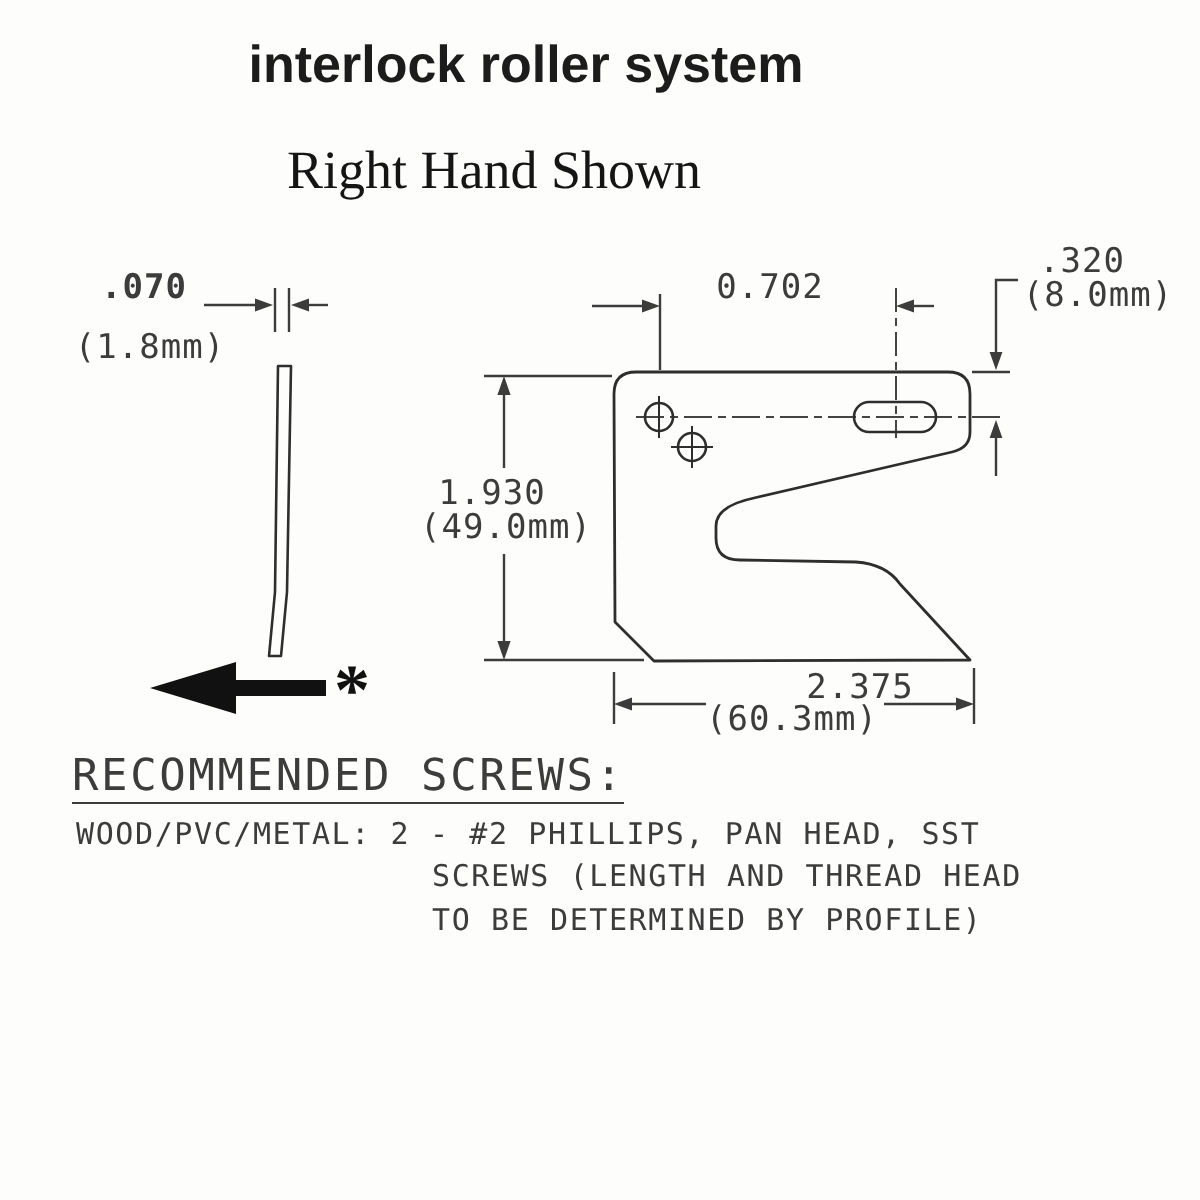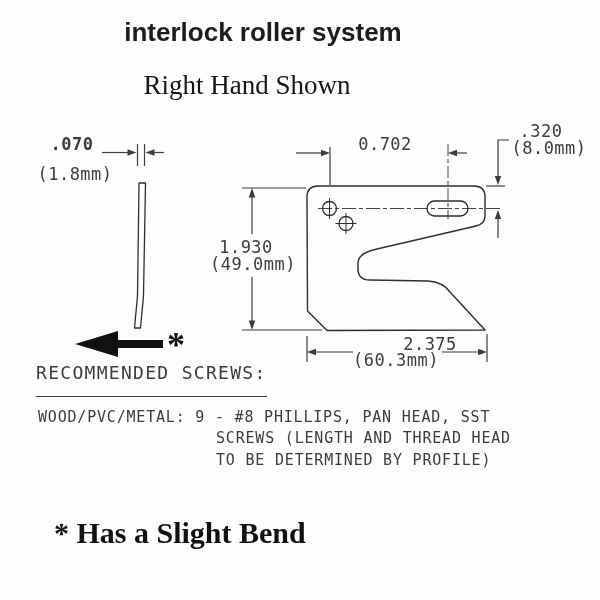--- a/index.html
+++ b/index.html
@@ -8,22 +8,22 @@
   #stage{position:absolute;left:0;top:0;width:600px;height:600px;}
   #draw-svg{position:absolute;left:0;top:0;z-index:1;}
   .txt{position:absolute;z-index:2;white-space:nowrap;color:#3a3a3a;}
   .page-title{font-family:"Liberation Sans",sans-serif;font-weight:bold;font-size:26px;
               color:#1c1c1c;transform:translateX(-50%);}
   .page-subtitle{font-family:"Liberation Serif",serif;font-weight:normal;font-size:27px;
               color:#151515;transform:translateX(-50%);}
   .dim{font-family:"DejaVu Sans Mono",monospace;font-size:17px;line-height:17px;
        letter-spacing:0.5px;color:#3c3c3c;transform:translateX(-50%);}
   .tech{font-family:"DejaVu Sans Mono",monospace;color:#3c3c3c;}
-  .screws-heading{font-size:18px;line-height:19px;letter-spacing:1.3px;
-       border-bottom:1.6px solid #3c3c3c;padding-bottom:14px;}
+  .screws-heading{font-size:22px;line-height:19px;letter-spacing:1.3px;
+       border-bottom:1.6px solid #3c3c3c;padding-bottom:3px;margin-top:16px;}
   .screws-line{font-size:15px;line-height:16px;letter-spacing:0.8px;}
   .big-asterisk{font-family:"Liberation Serif",serif;font-weight:bold;font-size:36px;
        color:#111;line-height:36px;}
   .footnote{font-family:"Liberation Serif",serif;font-weight:bold;font-size:30px;
        color:#111;}
 </style>
 </head>
 <body>
 
 <div id="stage">
@@ -124,19 +124,18 @@
 
   <div class="txt dim" style="left:246px;top:239px;">1.930</div>
   <div class="txt dim" style="left:253px;top:256px;">(49.0mm)</div>
 
   <div class="txt dim" style="left:394px;top:336px;margin-left:36px;">2.375</div>
   <div class="txt dim" style="left:396px;top:352px;text-align:center;">(60.3mm)</div>
 
   <div class="txt big-asterisk" style="left:167px;top:327px;">*</div>
 
   <div class="txt tech screws-heading" style="left:36px;top:363px;">RECOMMENDED SCREWS:</div>
-  <div class="txt tech screws-line" style="left:38px;top:409px;">WOOD/PVC/METAL: 9 - #8 PHILLIPS, PAN HEAD, SST</div>
+  <div class="txt tech screws-line" style="left:38px;top:409px;">WOOD/PVC/METAL: 2 - #2 PHILLIPS, PAN HEAD, SST</div>
   <div class="txt tech screws-line" style="left:216px;top:430px;">SCREWS (LENGTH AND THREAD HEAD</div>
   <div class="txt tech screws-line" style="left:216px;top:452px;text-align:right;">TO BE DETERMINED BY PROFILE)</div>
 
-  <div class="txt footnote" style="left:54px;top:516px;">* Has a Slight Bend</div>
 
 </div>
 
 </body></html>

